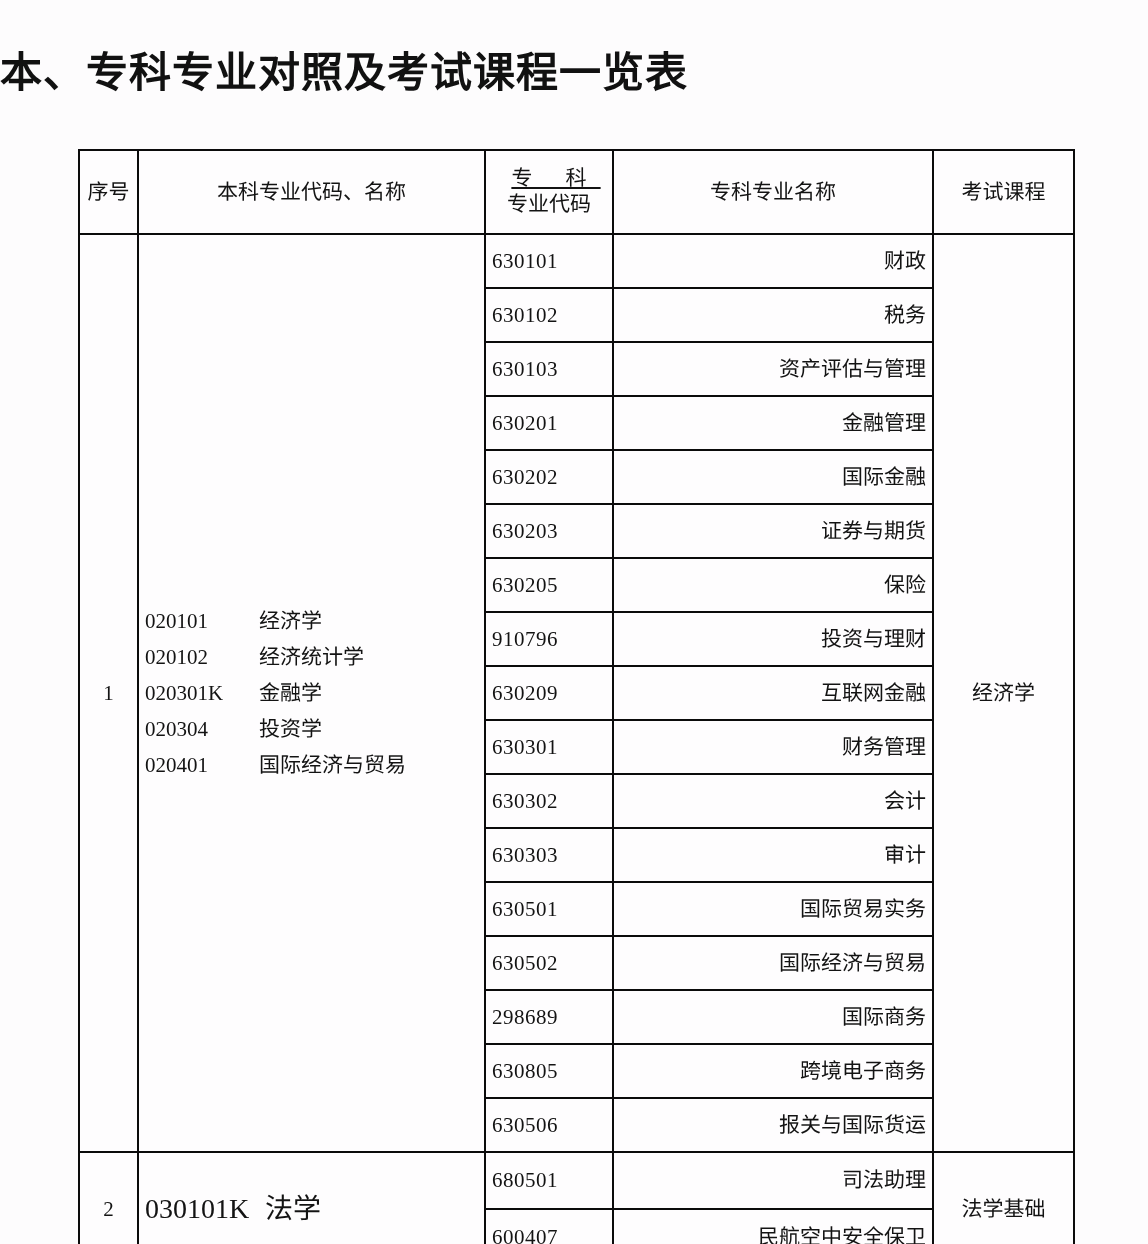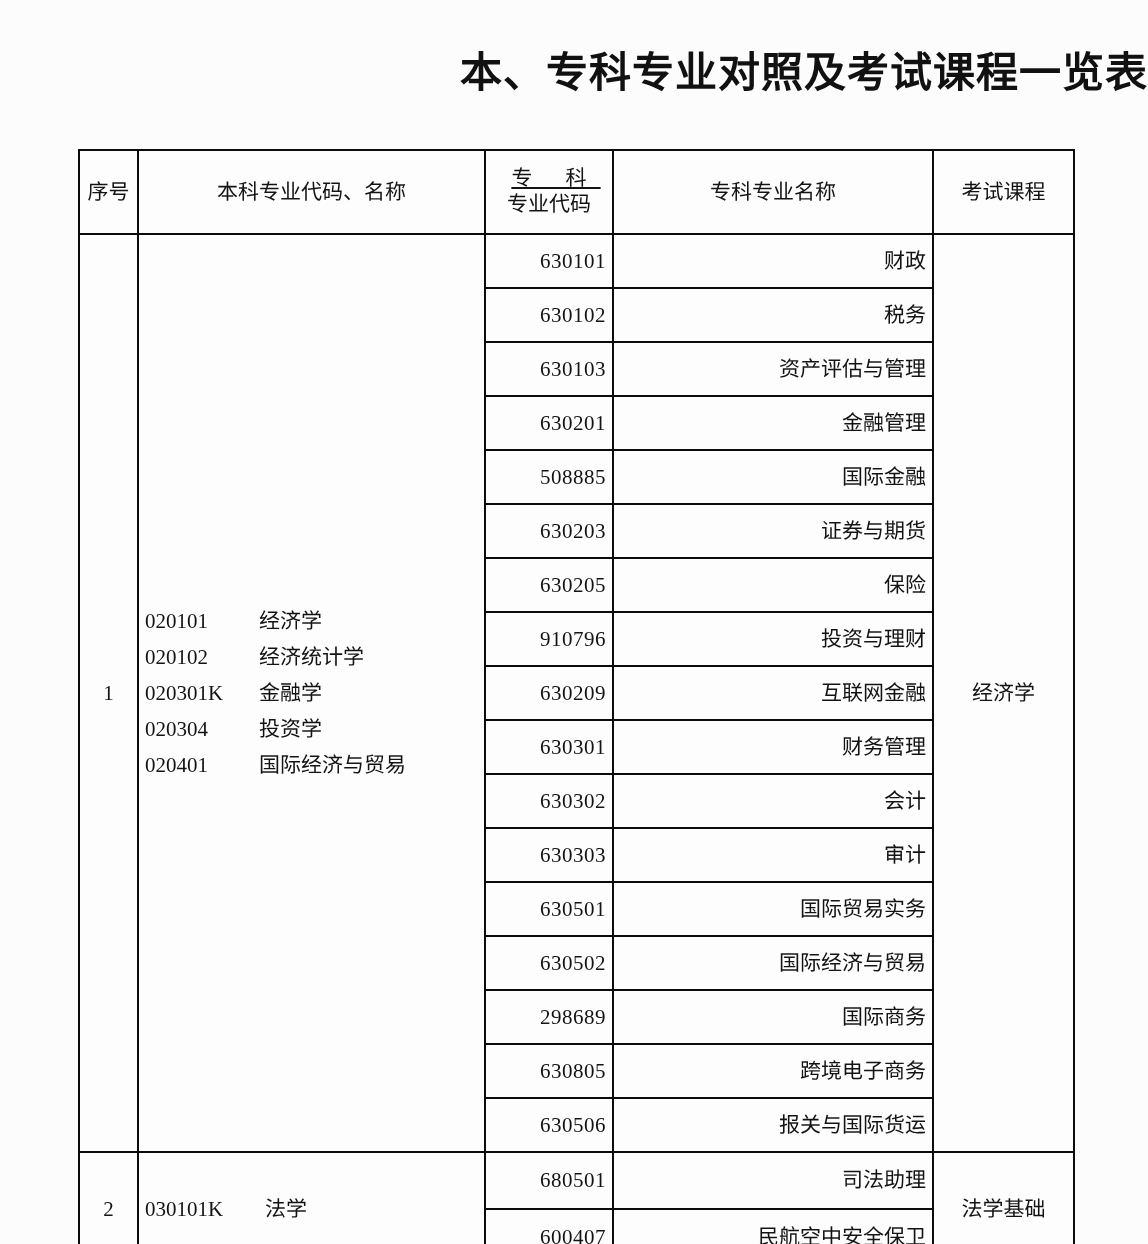--- a/index.html
+++ b/index.html
@@ -21,21 +21,21 @@
     width: 1148px;
     height: 1244px;
     box-sizing: border-box;
   }
 
   .page-title {
     position: absolute;
     left: 0;
     top: 38px;
     width: 1148px;
-    text-align: right;
+    text-align: left;
     font-family: "Liberation Serif", "DejaVu Serif", serif;
     font-size: 42px;
     font-weight: bold;
     letter-spacing: 1px;
     color: #111111;
     white-space: nowrap;
   }
 
   .table-wrap {
     position: absolute;
@@ -116,27 +116,27 @@
     font-family: "Liberation Serif", "DejaVu Serif", serif;
   }
   .bk-name {
     display: inline-block;
     padding-left: 10px;
   }
 
   .bk-single {
     display: block;
     white-space: nowrap;
-    font-size: 21px;
+    font-size: 28px;
   }
   .bk-single .bk-code { min-width: 112px; }
   .bk-single .bk-name { padding-left: 8px; }
 
   td.code-cell {
-    text-align: right;
+    text-align: left;
     font-size: 22px;
     letter-spacing: 0.5px;
     height: 52px;
   }
 
   td.name-cell {
     text-align: right;
     padding-left: 12px;
     font-size: 21px;
     height: 52px;
@@ -203,21 +203,21 @@
           </tr>
           <tr>
             <td class="code-cell">630103</td>
             <td class="name-cell">资产评估与管理</td>
           </tr>
           <tr>
             <td class="code-cell">630201</td>
             <td class="name-cell">金融管理</td>
           </tr>
           <tr>
-            <td class="code-cell">508885</td>
+            <td class="code-cell">630202</td>
             <td class="name-cell">国际金融</td>
           </tr>
           <tr>
             <td class="code-cell">630203</td>
             <td class="name-cell">证券与期货</td>
           </tr>
           <tr>
             <td class="code-cell">630205</td>
             <td class="name-cell">保险</td>
           </tr>

